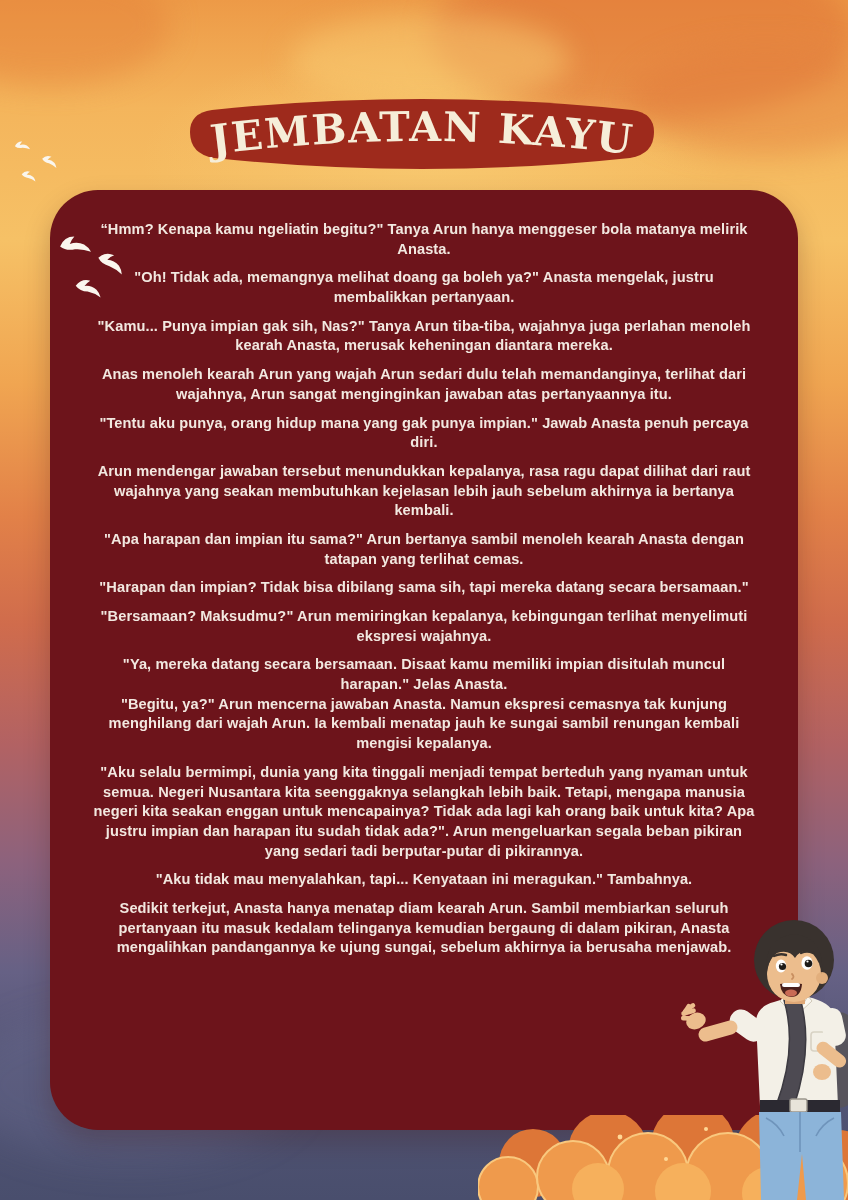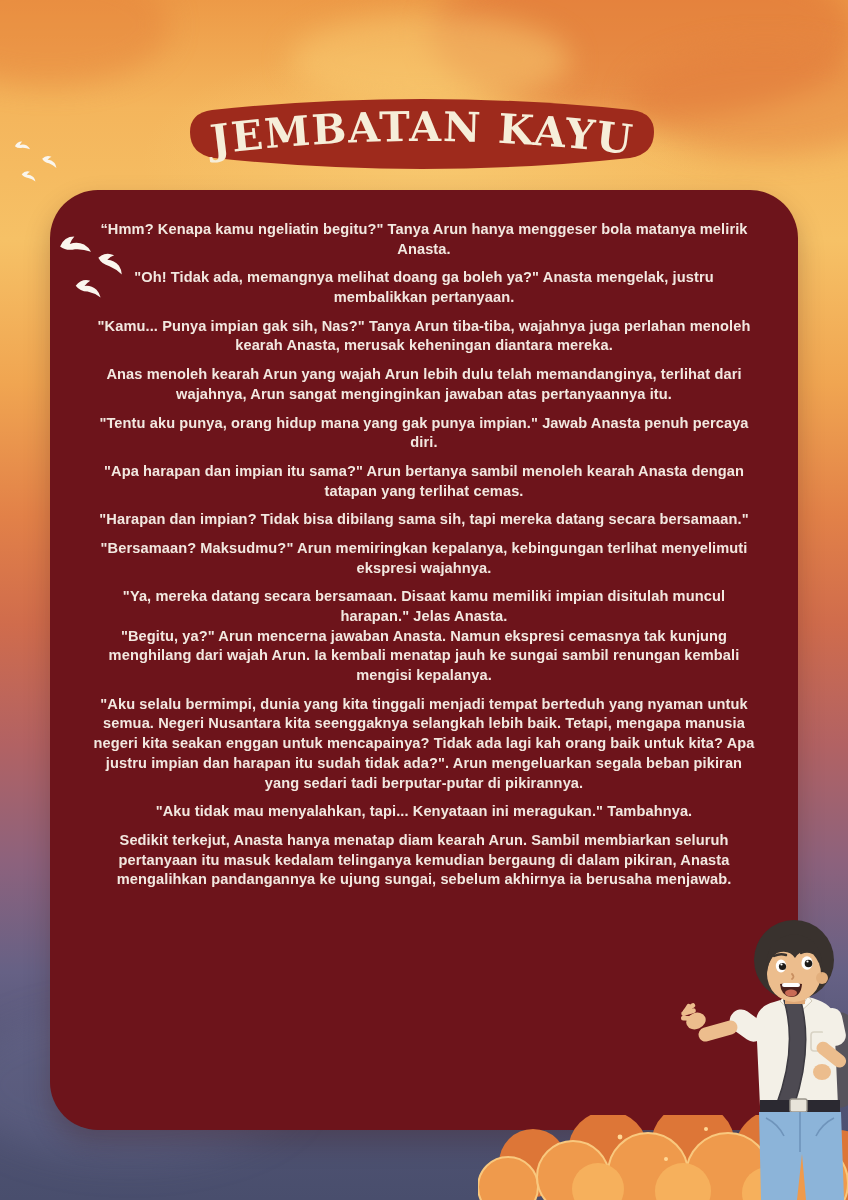--- a/index.html
+++ b/index.html
@@ -69,22 +69,23 @@
     <use href="#birdShape" class="bird" transform="translate(4 4) scale(0.62) rotate(-12)"></use>
     <use href="#birdShape" class="bird" transform="translate(33 16) scale(0.68) rotate(10)"></use>
     <use href="#birdShape" class="bird" transform="translate(12 32) scale(0.62) rotate(4)"></use>
   </svg>
 
   <section class="story-box">
     <div class="story-text">
         <p class="para">“Hmm? Kenapa kamu ngeliatin begitu?" Tanya Arun hanya menggeser bola matanya melirik Anasta.</p>
         <p class="para">"Oh! Tidak ada, memangnya melihat doang ga boleh ya?" Anasta mengelak, justru membalikkan pertanyaan.</p>
         <p class="para">"Kamu... Punya impian gak sih, Nas?" Tanya Arun tiba-tiba, wajahnya juga perlahan menoleh kearah Anasta, merusak keheningan diantara mereka.</p>
-        <p class="para">Anas menoleh kearah Arun yang wajah Arun lebih dulu telah memandanginya, terlihat dari wajahnya, Arun sangat menginginkan jawaban atas pertanyaannya itu.</p>
+        <p class="para">Anas menoleh kearah Arun yang wajah Arun sedari dulu telah memandanginya, terlihat dari wajahnya, Arun sangat menginginkan jawaban atas pertanyaannya itu.</p>
         <p class="para">"Tentu aku punya, orang hidup mana yang gak punya impian." Jawab Anasta penuh percaya diri.</p>
+        <p class="para">Arun mendengar jawaban tersebut menundukkan kepalanya, rasa ragu dapat dilihat dari raut wajahnya yang seakan membutuhkan kejelasan lebih jauh sebelum akhirnya ia bertanya kembali.</p>
         <p class="para">"Apa harapan dan impian itu sama?" Arun bertanya sambil menoleh kearah Anasta dengan tatapan yang terlihat cemas.</p>
         <p class="para">"Harapan dan impian? Tidak bisa dibilang sama sih, tapi mereka datang secara bersamaan."</p>
         <p class="para">"Bersamaan? Maksudmu?" Arun memiringkan kepalanya, kebingungan terlihat menyelimuti ekspresi wajahnya.</p>
         <p class="para">"Ya, mereka datang secara bersamaan. Disaat kamu memiliki impian disitulah muncul harapan." Jelas Anasta.</p>
         <p class="para tight">"Begitu, ya?" Arun mencerna jawaban Anasta. Namun ekspresi cemasnya tak kunjung menghilang dari wajah Arun. Ia kembali menatap jauh ke sungai sambil renungan kembali mengisi kepalanya.</p>
         <p class="para">"Aku selalu bermimpi, dunia yang kita tinggali menjadi tempat berteduh yang nyaman untuk semua. Negeri Nusantara kita seenggaknya selangkah lebih baik. Tetapi, mengapa manusia negeri kita seakan enggan untuk mencapainya? Tidak ada lagi kah orang baik untuk kita? Apa justru impian dan harapan itu sudah tidak ada?". Arun mengeluarkan segala beban pikiran yang sedari tadi berputar-putar di pikirannya.</p>
         <p class="para">"Aku tidak mau menyalahkan, tapi... Kenyataan ini meragukan." Tambahnya.</p>
         <p class="para">Sedikit terkejut, Anasta hanya menatap diam kearah Arun. Sambil membiarkan seluruh pertanyaan itu masuk kedalam telinganya kemudian bergaung di dalam pikiran, Anasta mengalihkan pandangannya ke ujung sungai, sebelum akhirnya ia berusaha menjawab.</p>
       </div>
   </section>

